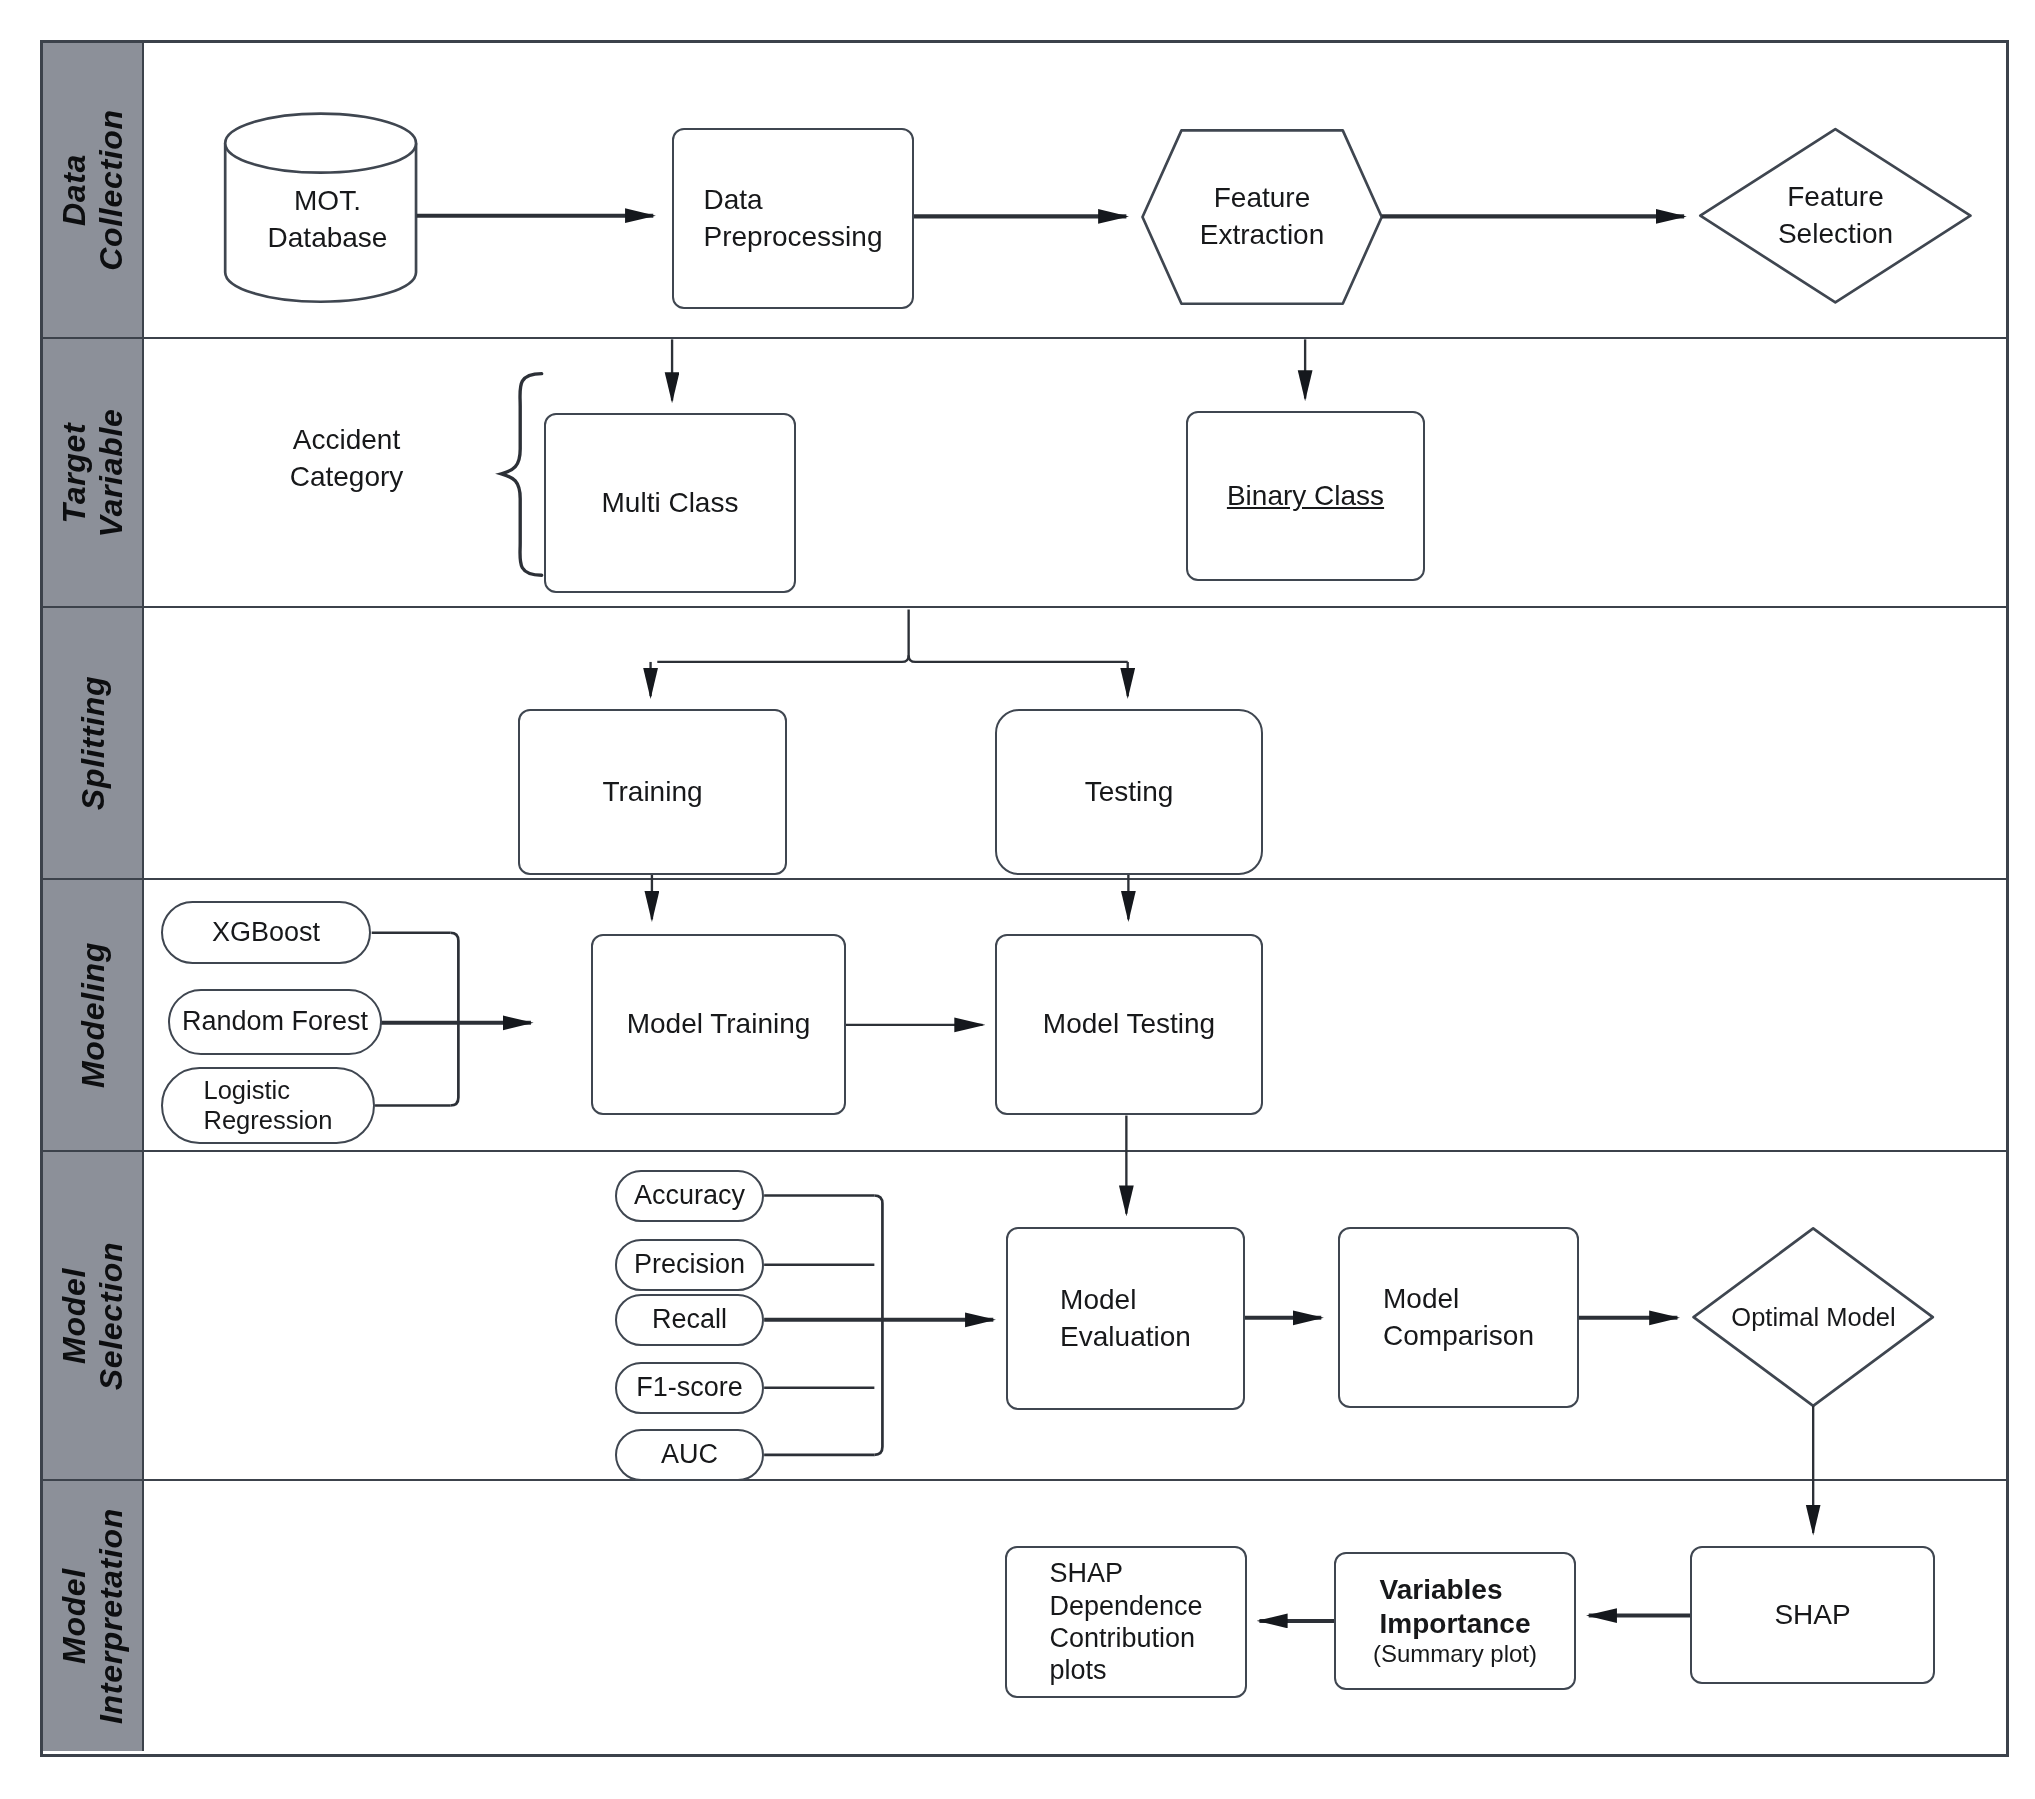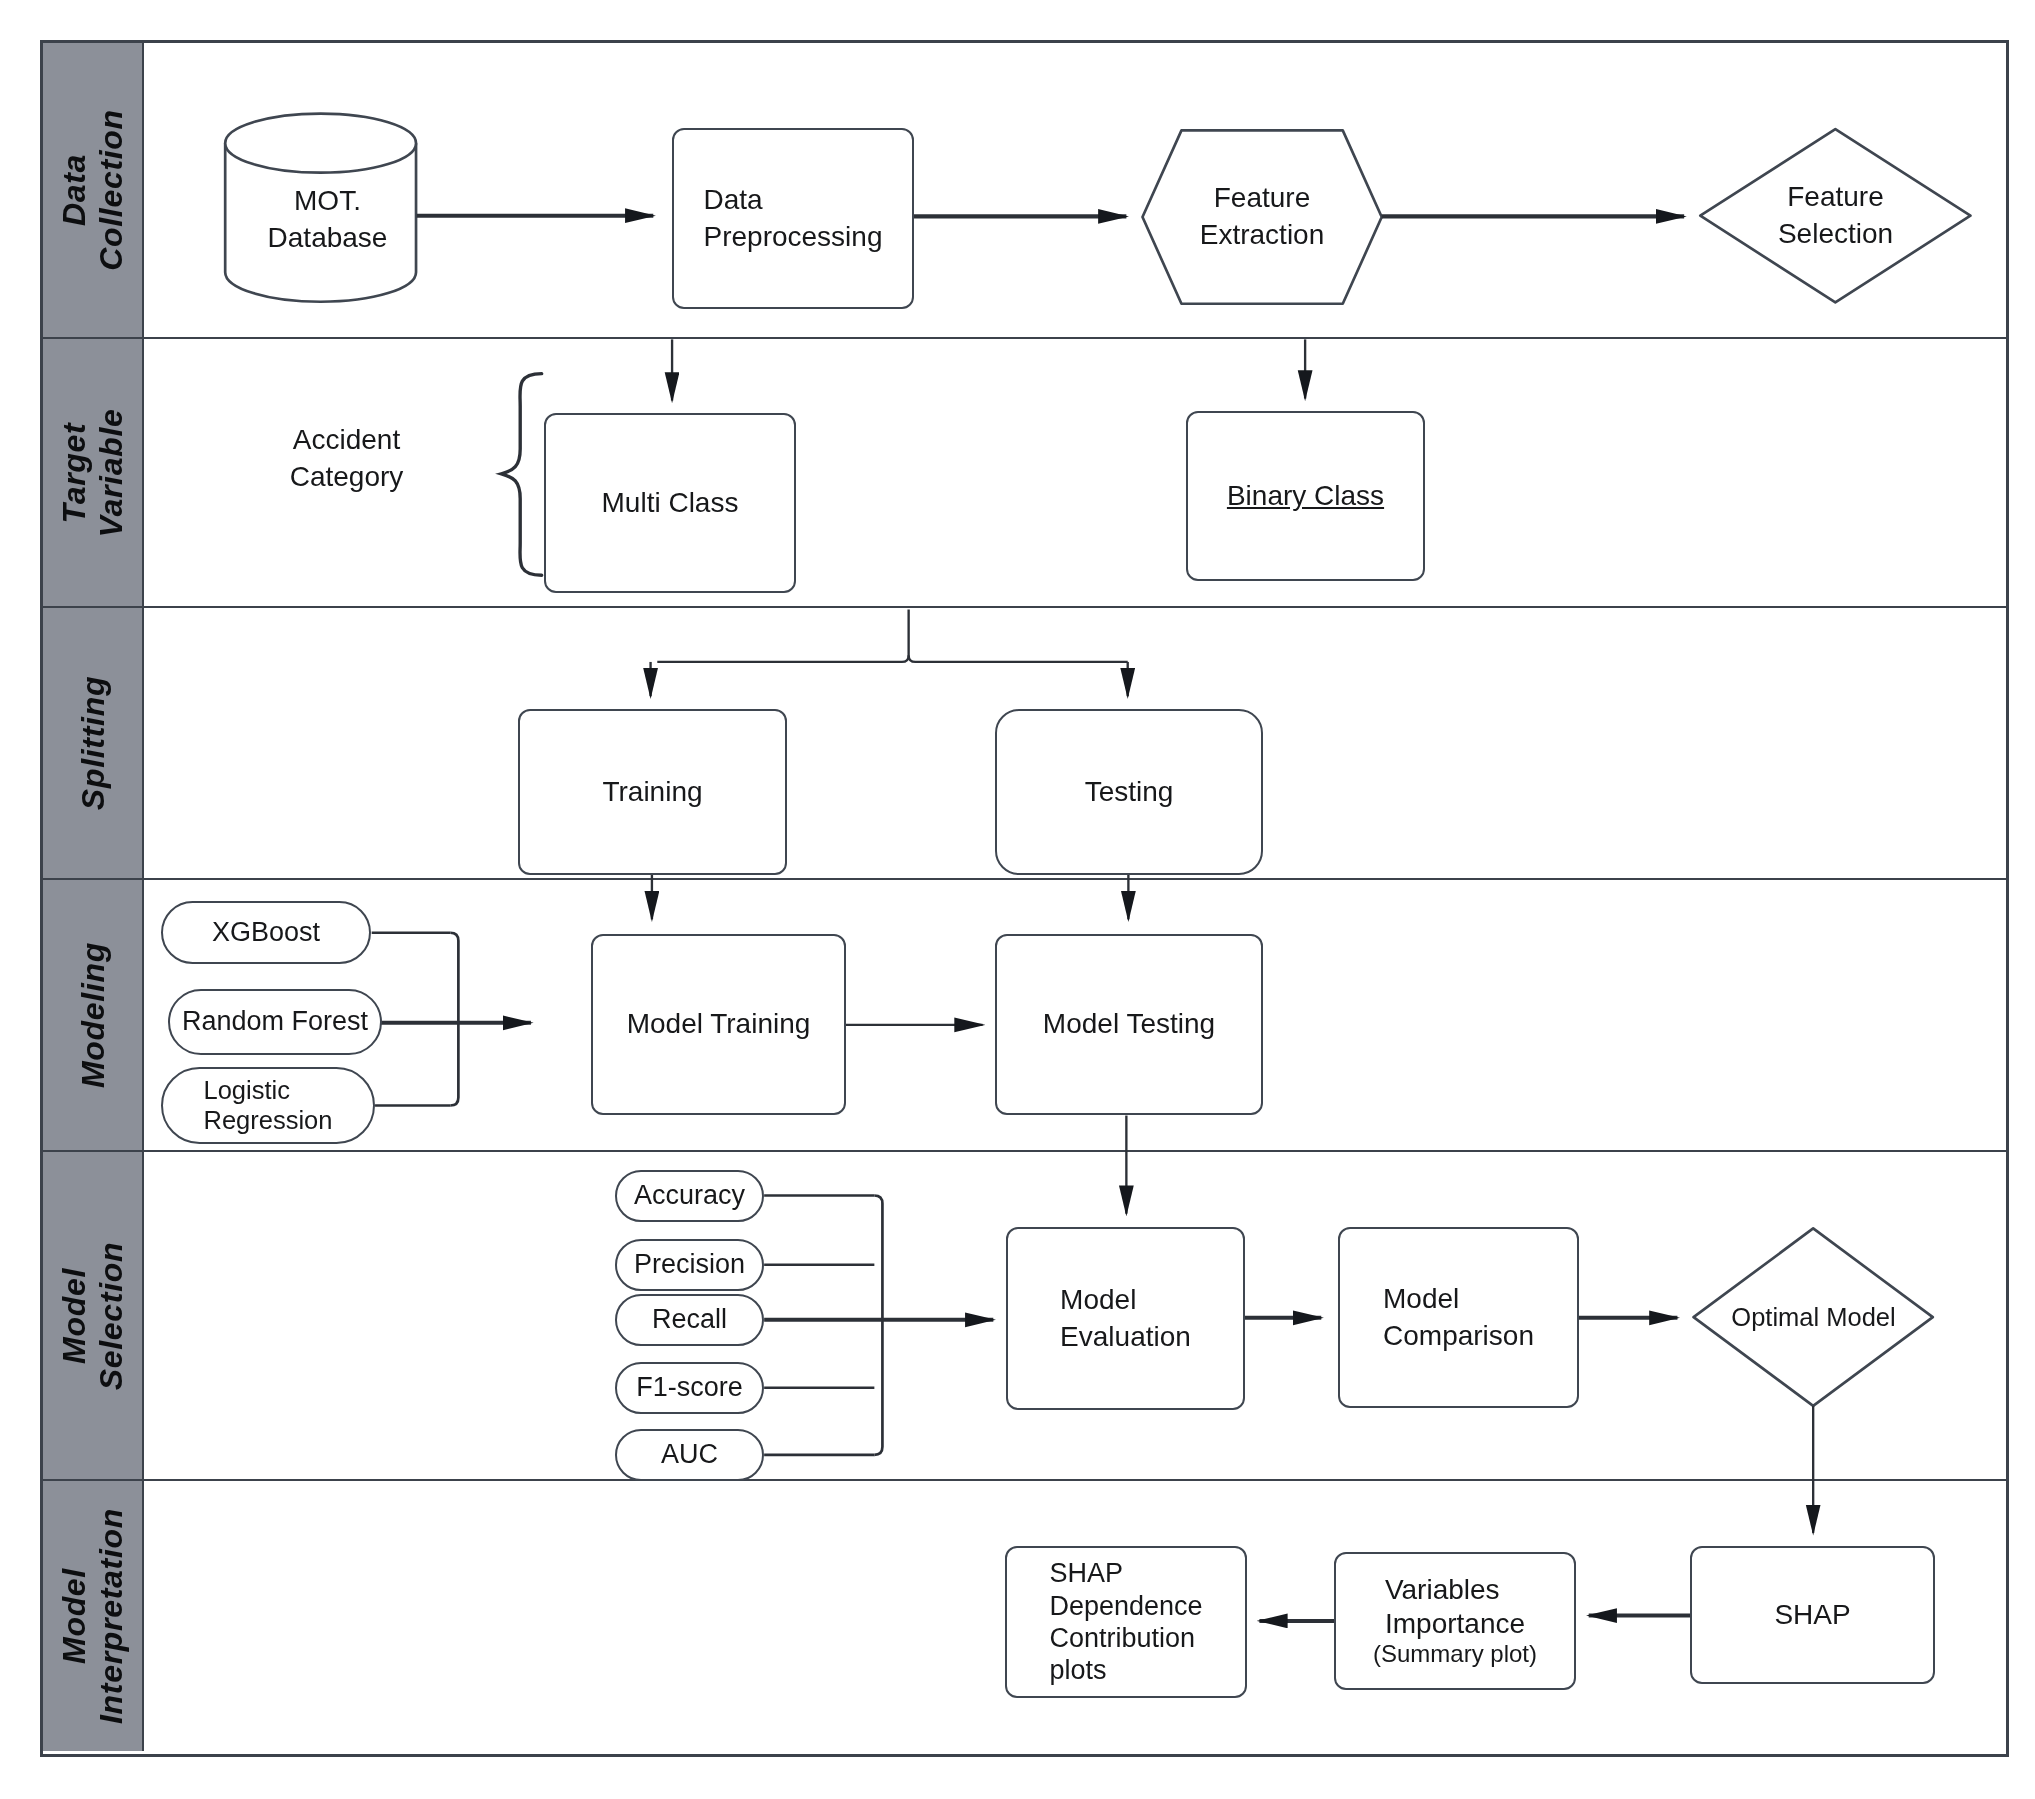--- a/index.html
+++ b/index.html
@@ -23,21 +23,21 @@
   
   .node { position:absolute; background:#ffffff; border:2.7px solid #3f4650; border-radius:12px;
           display:flex; align-items:center; justify-content:center; 
           font-size:28px; color:#17181a; white-space:pre-line; line-height:1.3;
           z-index:3; box-sizing:border-box; }
   .stadium { border-radius:671px; font-size:27px; }
   .floating-label { position:absolute; display:flex; align-items:center; justify-content:center;
           text-align:center; font-size:28px; color:#17181a; white-space:pre-line;
           line-height:1.3; z-index:3; box-sizing:border-box; }
   .sub { font-size:24px; display:block; }
-  .vi-main { font-size:28px; display:block; }
+  .vi-main { font-size:28px; display:block;font-weight:bold; }
 </style>
 </head>
 <body>
 
 <div class="canvas">
 
   <div class="frame">
     <div class="row" style="height:296px">
       <div class="cell-label">
         <div class="lane-title">Data Collection</div>

